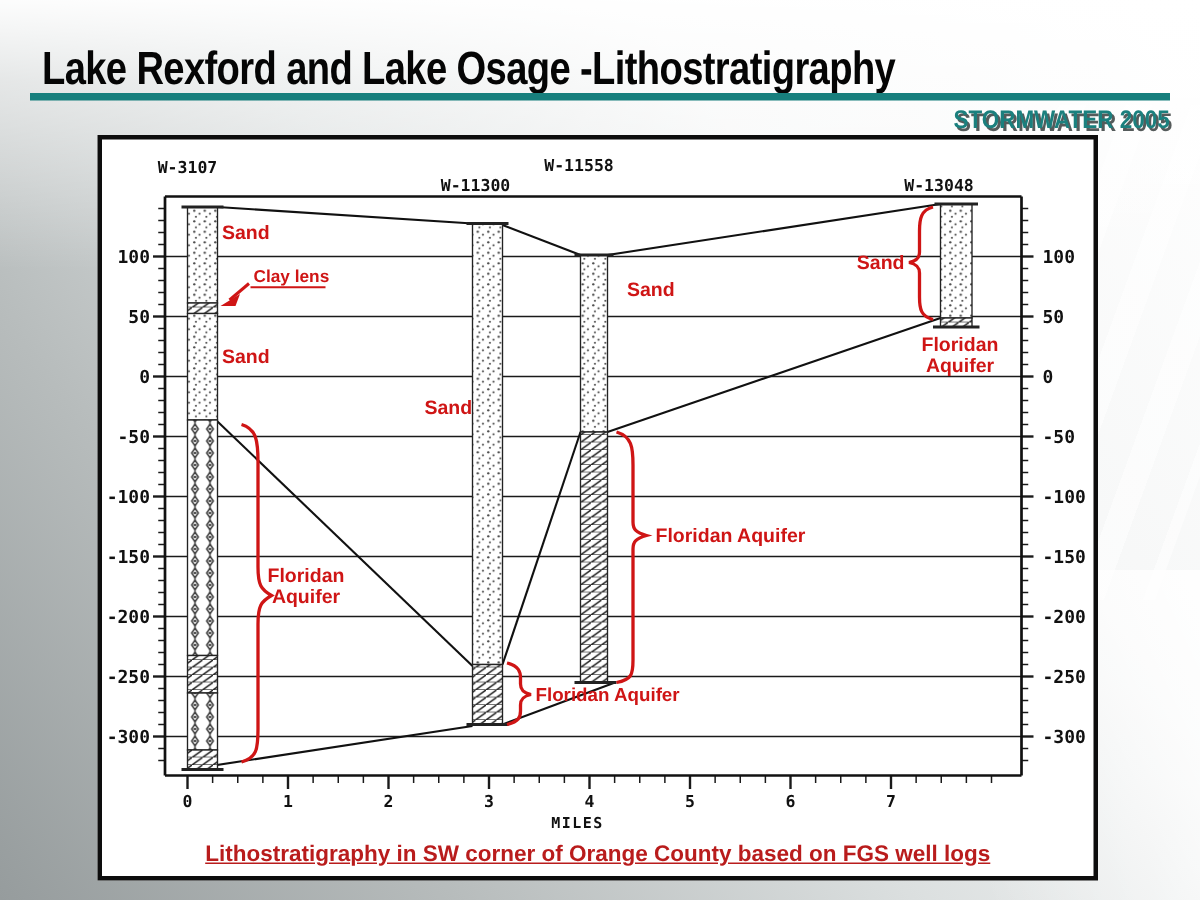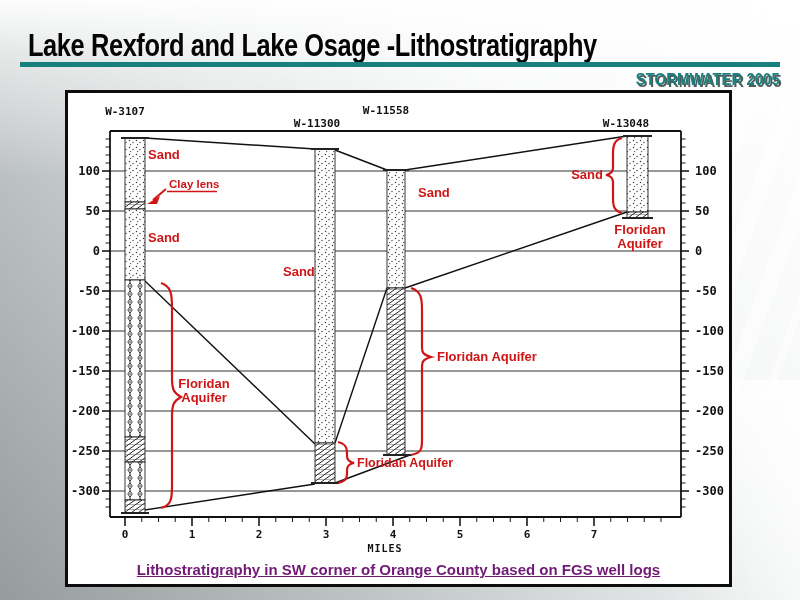--- a/index.html
+++ b/index.html
@@ -19,21 +19,21 @@
   .title{position:absolute;left:28px;top:28px;font-size:31px;font-weight:bold;color:#050505;
     letter-spacing:-.5px;white-space:nowrap;transform:scaleX(.82);transform-origin:left center;}
   .rule{position:absolute;left:20px;top:62px;width:760px;height:5px;background:#177f7d;}
   .watermark{position:absolute;right:20px;top:70px;font-size:17px;font-weight:bold;color:#1b807e;
     letter-spacing:0;transform:scaleX(.88);transform-origin:right center;
     text-shadow:2px 2px 0 rgba(55,62,62,.85);white-space:nowrap;}
   .panel{position:absolute;left:65px;top:90px;width:667px;height:497px;background:#ffffff;
     border:3px solid #0d0d0d;box-sizing:border-box;padding-left:31px;}
   .panel svg{position:absolute;left:0;top:0;width:672px;height:491px;display:block;}
   .caption{position:absolute;left:0;bottom:6px;width:100%;text-align:center;
-    font-size:15px;font-weight:bold;color:#701a75;text-decoration:underline;white-space:nowrap;}
+    font-size:15px;font-weight:bold;color:#b91c1c;text-decoration:underline;white-space:nowrap;}
   text{user-select:none;}
   .mono{font-family:"DejaVu Sans Mono",monospace;font-weight:bold;fill:#111;}
   .red{font-family:"Liberation Sans",sans-serif;font-weight:bold;fill:#cf1515;}
 </style>
 </head>
 <body>
 
 <div class="slide">
   <div class="swoosh"></div>
   <div class="swoosh2"></div>

